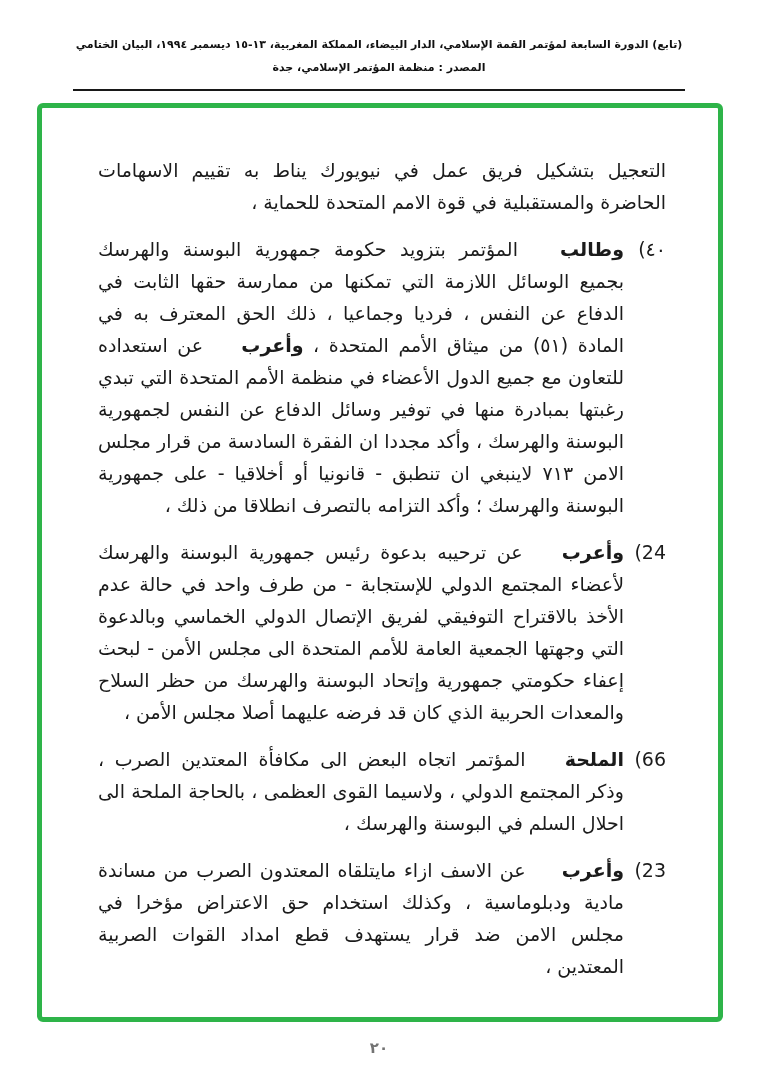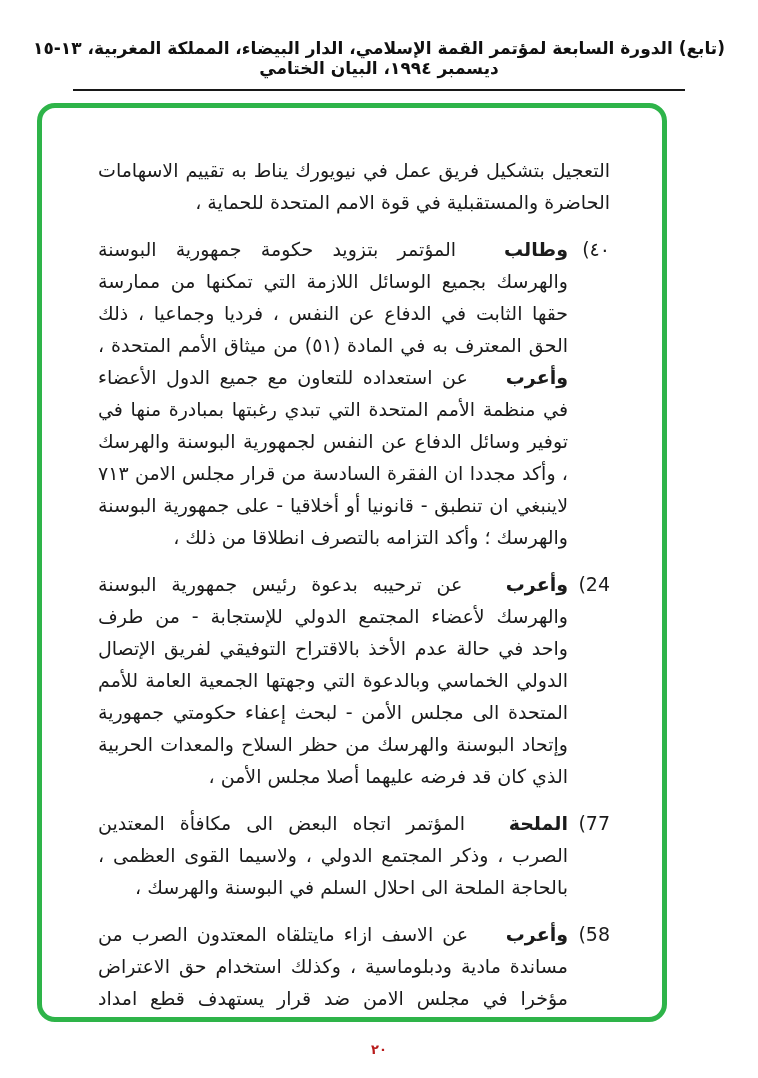--- a/index.html
+++ b/index.html
@@ -15,38 +15,38 @@
   }
   .header {
     position: absolute;
     top: 38px;
     left: 30px;
     right: 30px;
     text-align: center;
     direction: rtl;
     color: #101010;
   }
-  .header-line1 { font-size: 17px; font-weight: 700; letter-spacing: 0; }
+  .header-line1 { font-size: 11px; font-weight: 700; letter-spacing: 0; }
   .header-line2 { font-size: 11px; font-weight: 700; margin-top: 10px; }
   .divider {
     position: absolute;
     top: 89px;
     left: 73px;
     width: 612px;
     height: 0;
     border-top: 2px solid #181818;
   }
   .frame {
     position: absolute;
     left: 37px;
     top: 103px;
-    width: 630px;
+    width: 686px;
     height: 919px;
     border: 5px solid #2eb449;
-    border-radius: 18px;
+    border-radius: 6px;
     background: #ffffff;
   }
   .content {
     position: absolute;
     top: 0; bottom: 0; left: 0; right: 0;
     padding: 46px 52px 20px 56px;
     direction: rtl;
     font-size: 19px;
     line-height: 32px;
     color: #1b1b1b;
@@ -60,54 +60,55 @@
     text-align: right;
     white-space: nowrap;
   }
   .item-text { flex: 1; text-align: justify; }
   .item-text b { font-weight: 700; margin-left: 28px; }
   .page-number {
     position: absolute;
     bottom: 21px;
     left: 0; right: 0;
     text-align: center;
-    font-size: 13px;
+    font-size: 15px;
     font-weight: 700;
-    color: #b91c1c;
+    color: #737373;
   }
 </style>
 </head>
 <body>
 
 <div class="page">
 
   <div class="header">
     <div class="header-line1">(تابع) الدورة السابعة لمؤتمر القمة الإسلامي، الدار البيضاء، المملكة المغربية، ١٣-١٥ ديسمبر ١٩٩٤، البيان الختامي</div>
+    <div class="header-line2">المصدر :  منظمة المؤتمر الإسلامي، جدة</div>
   </div>
 
   <div class="divider" style="border-top-color: rgb(24, 24, 24);"></div>
 
   <div class="frame" style="border-color: rgb(46, 180, 73);">
     <div class="content">
       <p class="intro">التعجيل بتشكيل فريق عمل في نيويورك يناط به تقييم الاسهامات الحاضرة والمستقبلية في قوة الامم المتحدة للحماية ،</p>
       <div id="items-container">
           <div class="item">
             <span class="item-num">٤٠)</span>
             <p class="item-text"><b>وطالب </b><span>المؤتمر بتزويد حكومة جمهورية البوسنة والهرسك بجميع الوسائل اللازمة التي تمكنها من ممارسة حقها الثابت في الدفاع عن النفس ، فرديا وجماعيا ، ذلك الحق المعترف به في المادة (٥١) من ميثاق الأمم المتحدة ، </span><b>وأعرب </b><span>عن استعداده للتعاون مع جميع الدول الأعضاء في منظمة الأمم المتحدة التي تبدي رغبتها بمبادرة منها في توفير وسائل الدفاع عن النفس لجمهورية البوسنة والهرسك ، وأكد مجددا ان الفقرة السادسة من قرار مجلس الامن ٧١٣ لاينبغي ان تنطبق - قانونيا أو أخلاقيا - على جمهورية البوسنة والهرسك ؛ وأكد التزامه بالتصرف انطلاقا من ذلك ،</span></p>
           </div>
           <div class="item">
             <span class="item-num">24)</span>
             <p class="item-text"><b>وأعرب </b><span>عن ترحيبه بدعوة رئيس جمهورية البوسنة والهرسك لأعضاء المجتمع الدولي للإستجابة - من طرف واحد في حالة عدم الأخذ بالاقتراح التوفيقي لفريق الإتصال الدولي الخماسي وبالدعوة التي وجهتها الجمعية العامة للأمم المتحدة الى مجلس الأمن - لبحث إعفاء حكومتي جمهورية وإتحاد البوسنة والهرسك من حظر السلاح والمعدات الحربية الذي كان قد فرضه عليهما أصلا مجلس الأمن ،</span></p>
           </div>
           <div class="item">
-            <span class="item-num">77)</span>
+            <span class="item-num">66)</span>
             <p class="item-text"><b>الملحة </b><span>المؤتمر اتجاه البعض الى مكافأة المعتدين الصرب ، وذكر المجتمع الدولي ، ولاسيما القوى العظمى ، بالحاجة الملحة الى احلال السلم في البوسنة والهرسك ،</span></p>
           </div>
           <div class="item">
-            <span class="item-num">58)</span>
+            <span class="item-num">23)</span>
             <p class="item-text"><b>وأعرب </b><span>عن الاسف ازاء مايتلقاه المعتدون الصرب من مساندة مادية ودبلوماسية ، وكذلك استخدام حق الاعتراض مؤخرا في مجلس الامن ضد قرار يستهدف قطع امداد القوات الصربية المعتدين ،</span></p>
           </div>
         </div>
     </div>
   </div>
 
   <div class="page-number">٢٠</div>
 
 </div>
 

